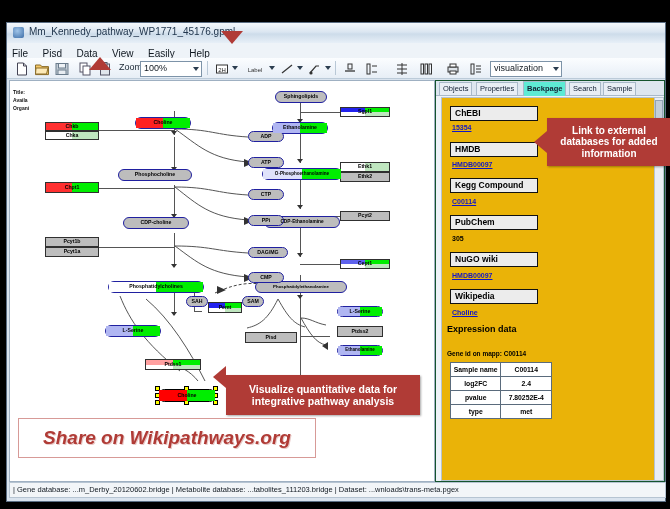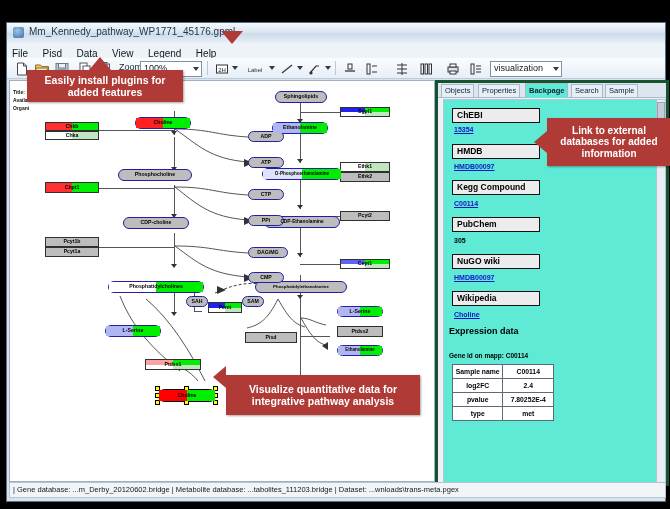--- a/index.html
+++ b/index.html
@@ -54,27 +54,27 @@
   .hln{height:1px;}
   .arrowhead{position:absolute;width:0;height:0;border-left:3px solid transparent;
       border-right:3px solid transparent;border-top:4px solid #333;}
   svg.curves{position:absolute;left:0;top:0;width:424px;height:400px;pointer-events:none;}
 
   
   .handles span{position:absolute;width:3px;height:3px;background:#ffff00;border:1px solid #000;}
 
   
   .rpanel{position:absolute;left:428px;top:57px;width:228px;height:400px;background:#eef2f7;
-      border:3px solid #14532d;}
+      border:1px solid #14532d;}
   .tabsrow{position:absolute;left:0;top:0;width:100%;height:14px;background:#dde6ef;
       border-bottom:1px solid #a8b9c9;}
   .tab{position:absolute;top:1px;height:12px;font-size:7.5px;color:#122033;background:#e8eef5;
       border:1px solid #a8b9c9;border-bottom:none;padding:0 3px;line-height:12px;white-space:nowrap;}
   .tab.sel{background:#5eead4;top:0;height:14px;line-height:14px;font-weight:bold;}
-  .pbody{position:absolute;left:5px;top:16px;width:218px;height:382px;background:#5eead4;
+  .pbody{position:absolute;left:5px;top:16px;width:218px;height:382px;background:#eab308;
       border:1px solid #b6c4d2;overflow:hidden;}
   .sechdr{position:absolute;background:#ececec;border:1px solid #111;font-size:8.5px;
       font-weight:bold;color:#000;padding:1px 4px;line-height:11px;}
   .slink{position:absolute;font-size:7px;color:#1016c8;text-decoration:underline;font-weight:bold;}
   .sval{position:absolute;font-size:7px;color:#000;font-weight:bold;}
   .exph{position:absolute;font-size:9px;font-weight:bold;color:#000;}
   .gidtxt{position:absolute;font-size:6.5px;color:#000;font-weight:bold;}
   table.dt{position:absolute;border-collapse:collapse;}
   table.dt td{border:1px solid #5a6b7c;font-size:6.8px;font-weight:bold;color:#000;
       text-align:center;padding:1px 2px;height:11px;background:#fff;}
@@ -110,21 +110,21 @@
     <div class="titlebar">
       <div class="tdot"></div>
       <div class="ttxt">Mm_Kennedy_pathway_WP1771_45176.gpml</div>
     </div>
 
     <div class="menubar">
       <span>File</span>
       <span>Pisd</span>
       <span>Data</span>
       <span>View</span>
-      <span>Legend</span>
+      <span>Easily</span>
       <span>Help</span>
     </div>
 
     <div class="toolbar">
       <div class="tb" style="left:6px">
         <svg viewBox="0 0 16 16" width="16" height="16">
             <path d="M3.5 2h6l3 3v9h-9z" fill="#fff" stroke="#445" stroke-width="1"></path>
             <path d="M9.5 2v3h3" fill="none" stroke="#445"></path>
           </svg>
         </div>
@@ -527,22 +527,24 @@
       <div class="vsb" style="left:218px;top:16px;height:382px">
         <div class="thumb" style="top:2px;height:60px"></div>
       </div>
     </div>
 
     <div class="status">| Gene database: ...m_Derby_20120602.bridge | Metabolite database: ...tabolites_111203.bridge | Dataset: ...wnloads\trans-meta.pgex</div>
   </div>
 
   <div class="ctri down" style="left:221px;top:31px"></div>
 
-  <div class="callout" style="left:27px;top:70px;width:148px;height:32px;font-size:10.5px;padding:0 4px">Easily install plugins for added features</div>
   <div class="ctri up" style="left:89px;top:57px"></div>
 
   <div class="callout" style="left:547px;top:118px;width:116px;height:48px;font-size:10px;padding:0 4px">Link  to external databases  for added information</div>
   <div class="ctri left" style="left:534px;top:131px"></div>
 
   <div class="callout" style="left:226px;top:375px;width:186px;height:40px;font-size:10.5px;padding:0 4px">Visualize quantitative data  for integrative pathway analysis</div>
   <div class="ctri left" style="left:213px;top:366px"></div>
 
+  <div class="share" style="left:18px;top:418px;width:296px;height:38px">
+    <span>Share on Wikipathways.org</span>
+  </div>
 </div>
 
 </body></html>

